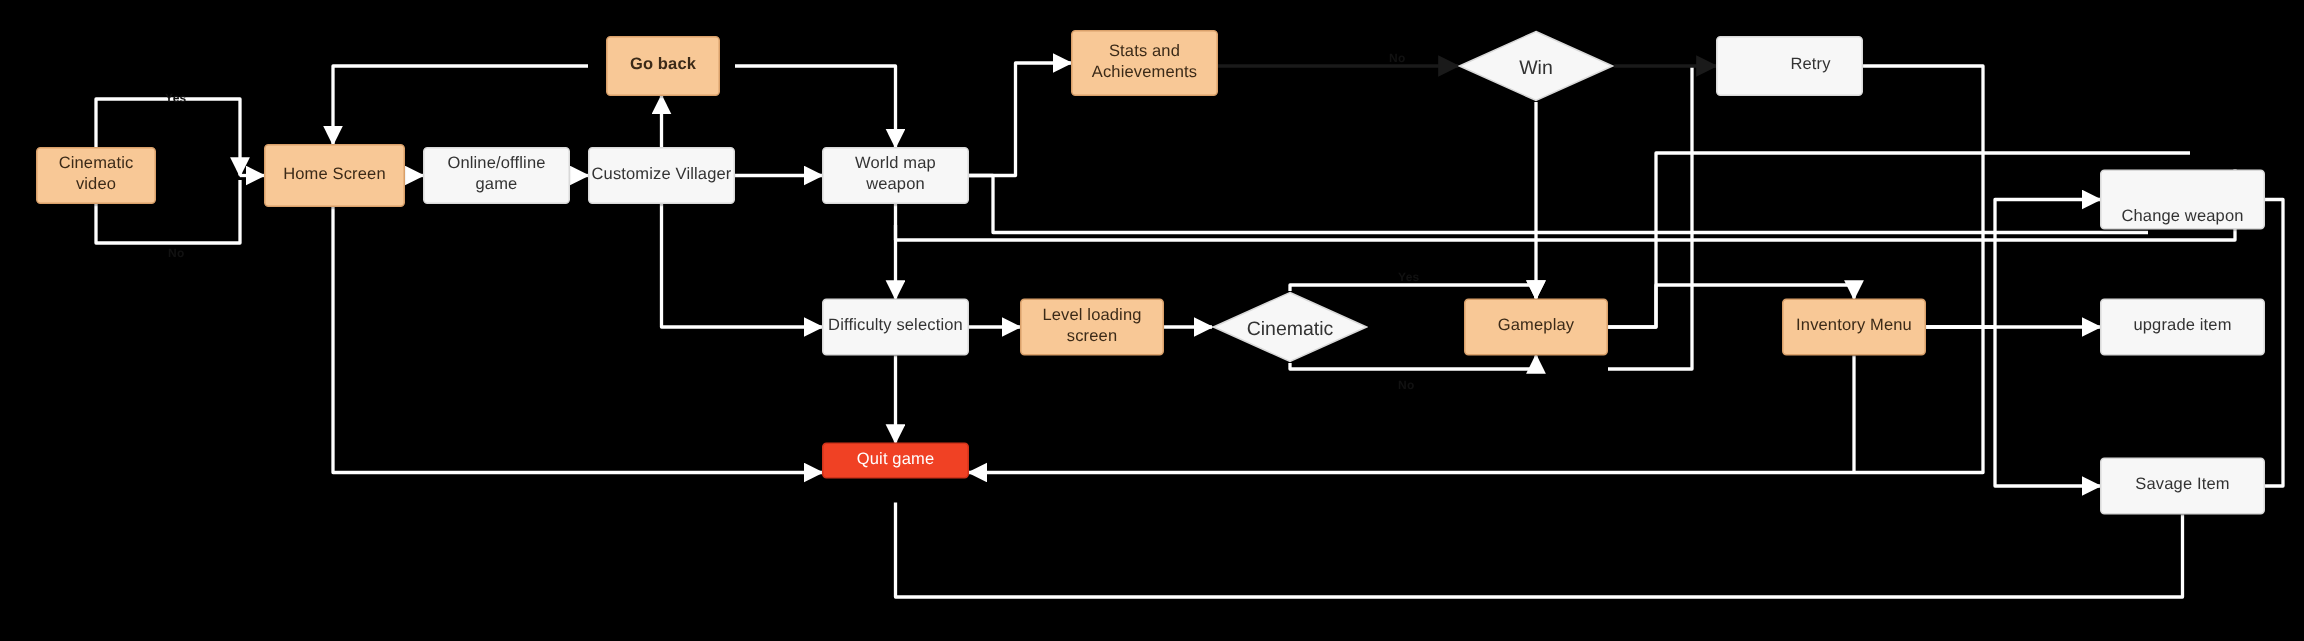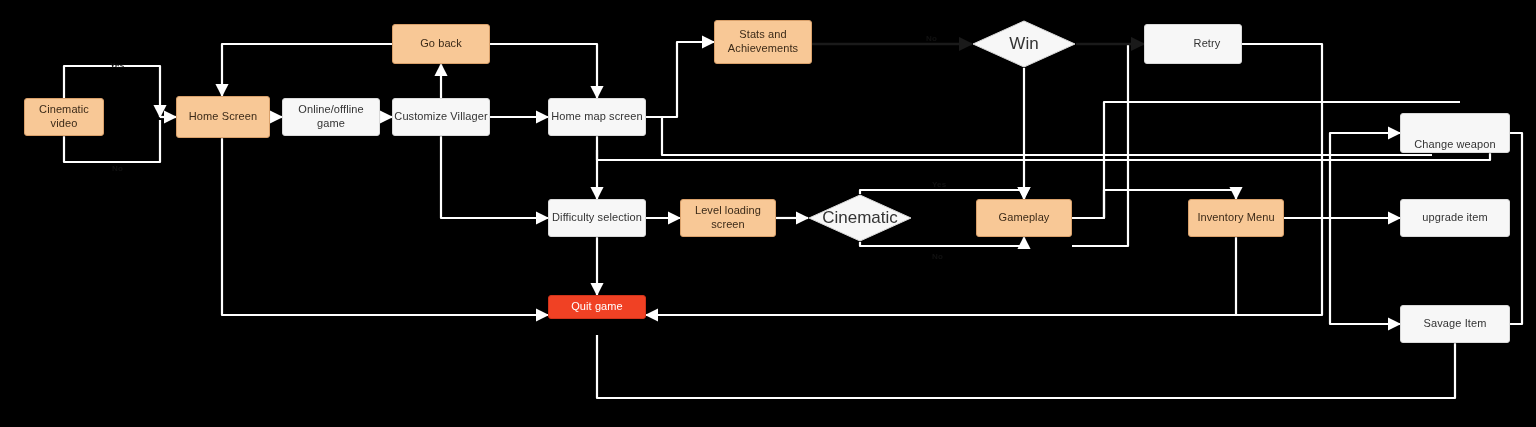--- a/index.html
+++ b/index.html
@@ -5,21 +5,21 @@
   html,body{margin:0;padding:0;background:#000;}
   body{width:1536px;height:427px;overflow:hidden;font-family:"Liberation Sans",sans-serif;}
   #stage{position:relative;width:1536px;height:427px;background:#000;}
   svg#edges{position:absolute;left:0;top:0;width:1536px;height:427px;}
   .node{position:absolute;box-sizing:border-box;display:flex;align-items:center;justify-content:center;
         text-align:center;border-radius:3px;font-size:11px;line-height:1.25;letter-spacing:.1px;}
   .n-white{background:#f7f7f7;border:1px solid #d9d9d9;color:#333;box-shadow:0 1px 1px rgba(0,0,0,.25);}
   .n-orange{background:#f8c896;border:1px solid #d9a06a;color:#3b2a18;box-shadow:0 1px 1px rgba(0,0,0,.25);}
   .n-red{background:#f04124;border:1px solid #d0331a;color:#ffffff;box-shadow:0 1px 1px rgba(0,0,0,.25);}
   .diamond-label{position:absolute;display:flex;align-items:center;justify-content:center;
-        font-size:17px;color:#333;pointer-events:none;}
+        font-size:13px;color:#333;pointer-events:none;}
   .elabel{position:absolute;font-size:8px;font-weight:bold;color:#111;letter-spacing:.2px;}
 </style>
 </head>
 <body>
 
 <div id="stage">
 
   <svg id="edges" viewBox="0 0 1536 427">
     <defs>
       <marker id="ahW" markerWidth="7" markerHeight="7" refX="5.5" refY="3" orient="auto">
@@ -109,26 +109,26 @@
   </div>
 
   <div class="node n-white" style="left:282px;top:98px;width:98px;height:38px;">
     <span>Online/offline game</span>
   </div>
 
   <div class="node n-white" style="left:392px;top:98px;width:98px;height:38px;">
     <span>Customize Villager</span>
   </div>
 
-  <div class="node n-orange" style="left:392px;top:24px;width:98px;height:40px;">
+  <div class="node n-orange" style="left:404px;top:24px;width:76px;height:40px;font-weight:bold;">
     <span>Go back</span>
   </div>
 
   <div class="node n-white" style="left:548px;top:98px;width:98px;height:38px;">
-    <span>Home map screen</span>
+    <span>World map weapon</span>
   </div>
 
   <div class="node n-orange" style="left:714px;top:20px;width:98px;height:44px;">
     <span style="white-space:pre-line;">Stats and
 Achievements</span>
   </div>
 
   <div style="position:absolute;left:972px;top:20px;width:104px;height:48px;">
     <svg width="104" height="48" viewBox="0 0 104 48">
       <polygon points="52,1 103,24 52,47 1,24" fill="#f7f7f7" stroke="#d9d9d9" stroke-width="1"></polygon>

